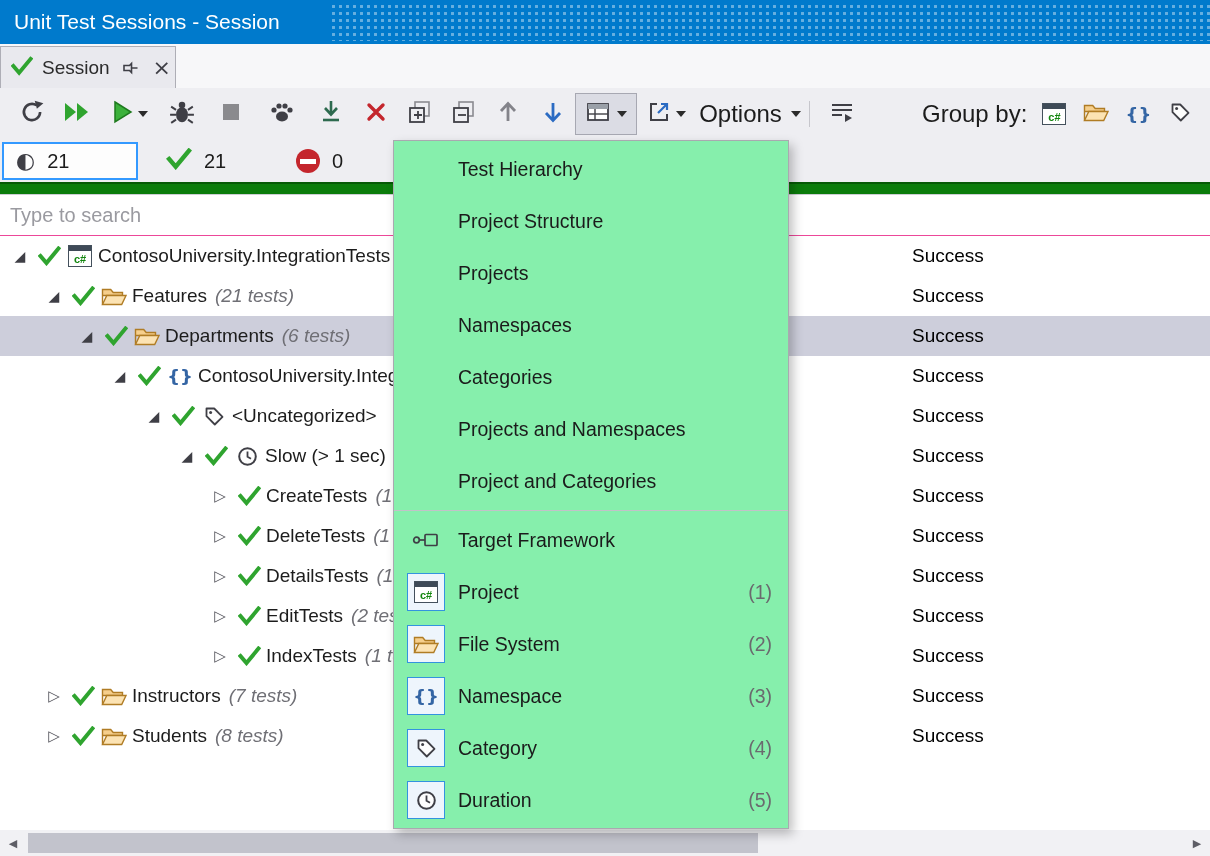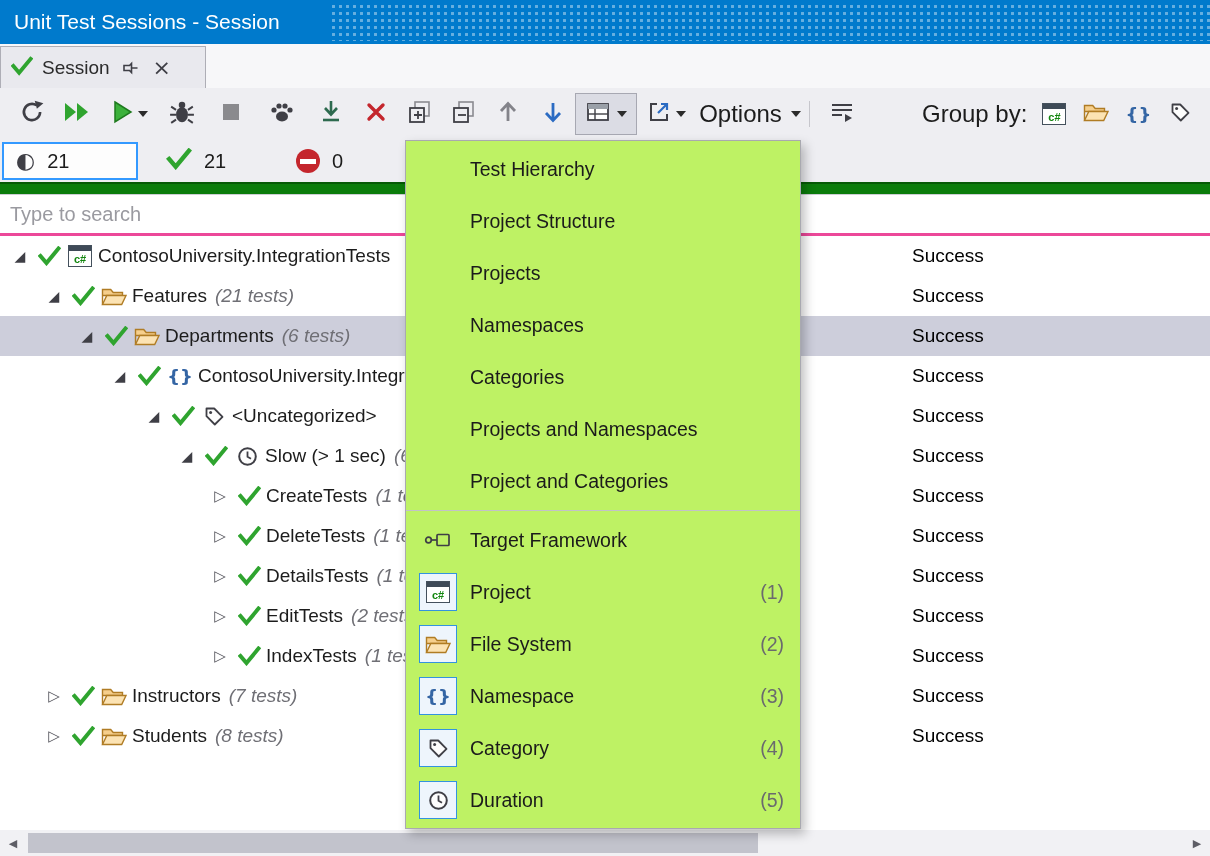--- a/index.html
+++ b/index.html
@@ -9,21 +9,21 @@
 
   
   .titlebar{position:absolute;left:0;top:0;width:1210px;height:44px;background:#007ACC;display:flex;align-items:center;}
   .titlebar-text{position:relative;z-index:2;color:#fff;font-size:21px;padding-left:14px;white-space:nowrap;}
   .titlebar-dots{position:absolute;left:330px;right:0;top:3px;bottom:3px;
        background-image:radial-gradient(circle,rgba(255,255,255,.4) 1.4px,transparent 1.7px);
        background-size:7px 7px;}
 
   
   .tabrow{position:absolute;top:44px;left:0;width:1210px;height:44px;background:#F7F7F9;}
-  .tab{position:absolute;left:0;top:2px;height:42px;width:206px;background:#E9E9EE;
+  .tab{position:absolute;left:0;top:2px;height:42px;width:176px;background:#E9E9EE;
        border:1px solid #AEAEB6;border-bottom:none;display:flex;align-items:center;padding:0 10px;gap:9px;}
   .tab-label{font-size:19px;color:#2b2b2b;margin-right:4px;}
   .tab-pin svg{display:block;transform:rotate(-90deg);}
   .tab-close{font-size:22px;line-height:1;color:#3F3F46;margin-left:6px;font-family:"DejaVu Sans",sans-serif;}
 
   
   .toolbar{position:absolute;top:88px;left:0;width:1210px;height:52px;background:#EEEEF2;
        display:flex;align-items:center;padding-left:10px;}
   .tbtn{height:40px;display:flex;align-items:center;justify-content:center;flex:none;}
   .tbtn.pressed{background:#DBDCE4;outline:1px solid #A7A8B2;}
@@ -44,21 +44,21 @@
   .counter.passed{left:166px;}
   .counter.failed{left:296px;}
   .failico{width:24px;height:24px;border-radius:50%;background:#C4262D;position:relative;flex:none;}
   .failbar{position:absolute;left:4px;right:4px;top:10px;height:5px;background:#fff;}
 
   
   .progress{position:absolute;top:182px;left:0;width:1210px;height:12px;background:#0B7C0B;border-top:2px solid #065A06;}
 
   
   .searchband{position:absolute;top:194px;left:0;width:1210px;height:42px;background:#fff;
-       border-top:1px solid #CDCDD4;border-bottom:3px solid #ec4899;display:flex;align-items:flex-end;}
+       border-top:1px solid #CDCDD4;border-bottom:1px solid #ec4899;display:flex;align-items:flex-end;}
   .search{width:100%;height:100%;border:none;outline:none;background:transparent;
        font-size:20px;padding-left:10px;color:#1c1c1c;font-family:inherit;}
   .search::placeholder{color:#9A9AA0;}
 
   
   .tree{position:absolute;top:236px;left:0;width:1210px;height:594px;background:#fff;}
   .trow{position:relative;height:40px;display:flex;align-items:center;font-size:19px;white-space:nowrap;}
   .trow.selected{background:#CDCEDB;}
   .exp{width:28px;text-align:center;font-family:"DejaVu Sans",sans-serif;font-size:14px;color:#3F3F46;flex:none;}
   .exp.c{font-size:15px;color:#54545C;}
@@ -70,21 +70,21 @@
   .cnt:empty{display:none;}
   .status{position:absolute;left:912px;color:#000000;}
   .lvl0{padding-left:6px;}.lvl1{padding-left:40px;}.lvl2{padding-left:73px;}
   .lvl3{padding-left:106px;}.lvl4{padding-left:140px;}.lvl5{padding-left:173px;}.lvl6{padding-left:206px;}
 
   .csproj{width:24px;height:22px;border:1px solid #44505C;background:#fff;display:flex;align-items:flex-end;
        justify-content:center;font-weight:bold;font-size:11px;color:#13860F;position:relative;line-height:13px;flex:none;}
   .csproj::before{content:"";position:absolute;top:0;left:0;right:0;height:5px;background:#3E4A57;}
 
   
-  .menu{position:absolute;left:405px;top:140px;width:396px;background:#bef264;border:1px solid #A9A9B0;
+  .menu{position:absolute;left:393px;top:140px;width:396px;background:#86efac;border:1px solid #A9A9B0;
        box-shadow:4px 5px 10px rgba(0,0,0,.25);padding:2px 0;z-index:20;}
   .mitem{height:52px;display:flex;align-items:center;font-size:19.5px;color:#1b1b1b;}
   .mslot{width:64px;display:flex;justify-content:center;align-items:center;flex:none;}
   .mbadge{margin-left:auto;margin-right:16px;color:#6A6A6E;}
   .msep{height:1px;background:#C2C2C8;margin:3px 0;}
   .icobox{width:38px;height:38px;border:1px solid #3393DF;background:#EEF5FC;display:flex;align-items:center;justify-content:center;}
 
   
   .hscroll{position:absolute;left:0;top:830px;width:1210px;height:26px;background:#F1F1F4;}
   .hs-arrow{position:absolute;top:0;width:26px;height:26px;display:flex;align-items:center;justify-content:center;

